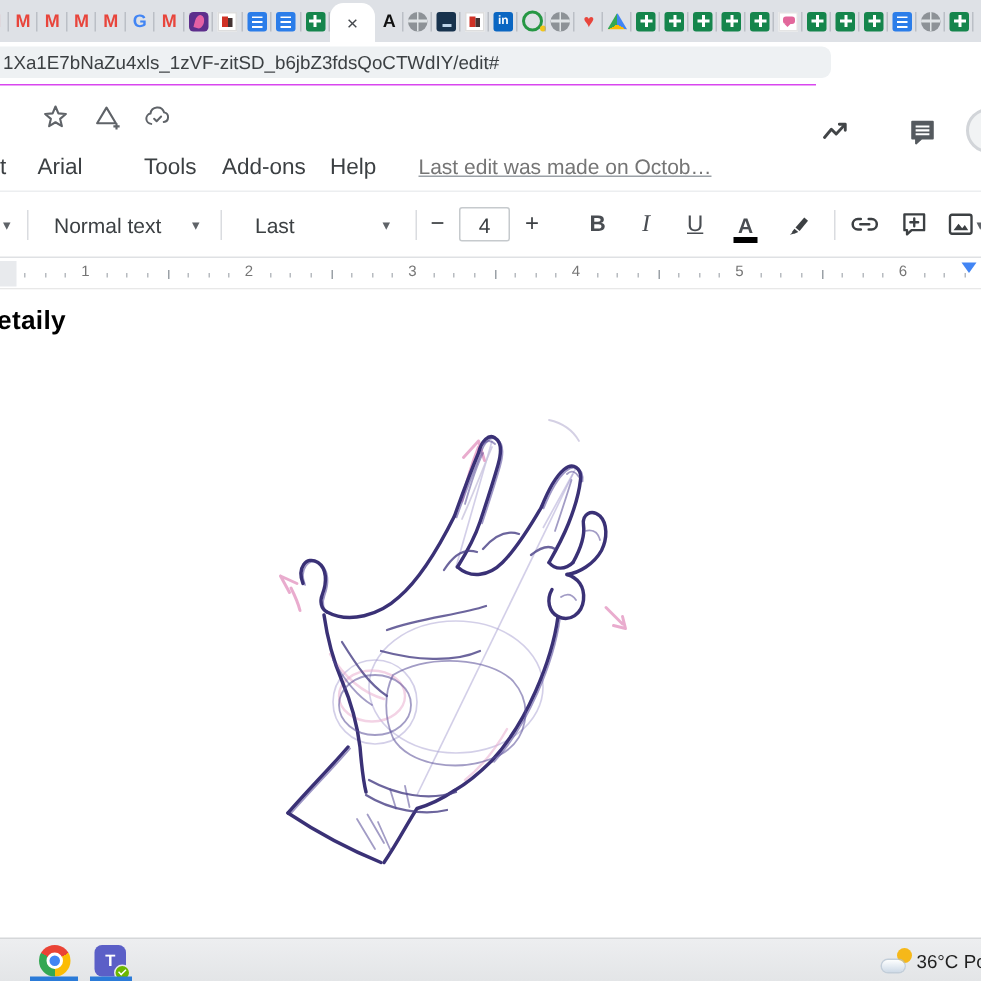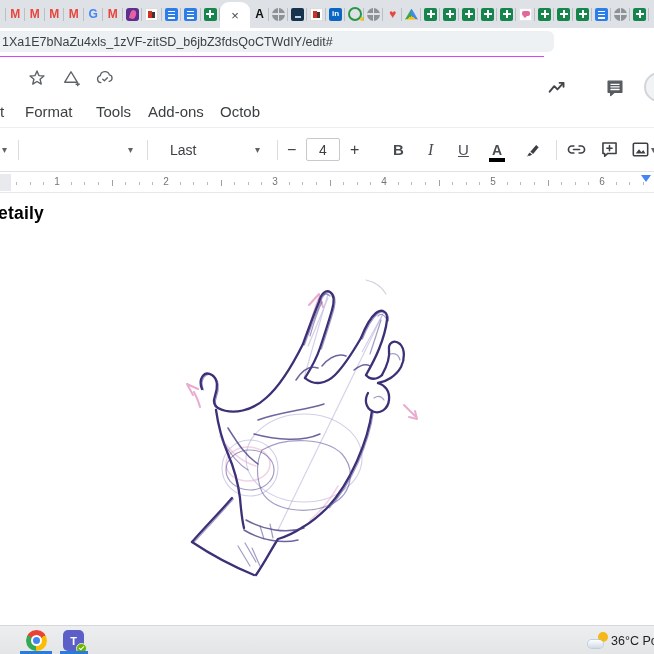--- a/index.html
+++ b/index.html
@@ -258,33 +258,37 @@
     <span class="ricon" style="left:604px">
       <svg viewBox="0 0 24 24" width="22" height="22">
           <path d="M4.5 4.5h15v12.2h-8.2l-4 3.6v-3.6H4.5z" fill="#555a5f" stroke="#555a5f" stroke-width="1.4" stroke-linejoin="round"></path>
           <path d="M7 8h10M7 10.8h10M7 13.6h10" stroke="#fff" stroke-width="1.5"></path>
         </svg>
     </span>
     <span class="avatar-partial"></span>
 
     <div class="menubar">
       <span class="menuitem" style="left:0px">t</span>
-      <span class="menuitem" style="left:25px">Format</span>
+      <span class="menuitem" style="left:25px">Arial</span>
       <span class="menuitem" style="left:96px">Tools</span>
       <span class="menuitem" style="left:148px">Add-ons</span>
-      <span class="menuitem" style="left:220px">Octob</span>
+      <span class="menuitem" style="left:220px">Help</span>
+      <span class="lastedit">Last edit was made on Octob…</span>
     </div>
   </div>
 
   <div class="toolbar">
     <span class="tb" style="left:2px">
         <span class="caret">▾</span>
       </span>
     <span class="tb-sep" style="left:18px"></span>
 
+    <span class="tb" style="left:36px">
+        <span class="tb-label">Normal text</span>
+      </span>
     <span class="tb" style="left:128px">
         <span class="caret">▾</span>
       </span>
     <span class="tb-sep" style="left:147px"></span>
 
     <span class="tb" style="left:170px">
         <span class="tb-label">Last</span>
       </span>
     <span class="tb" style="left:255px">
         <span class="caret">▾</span>

